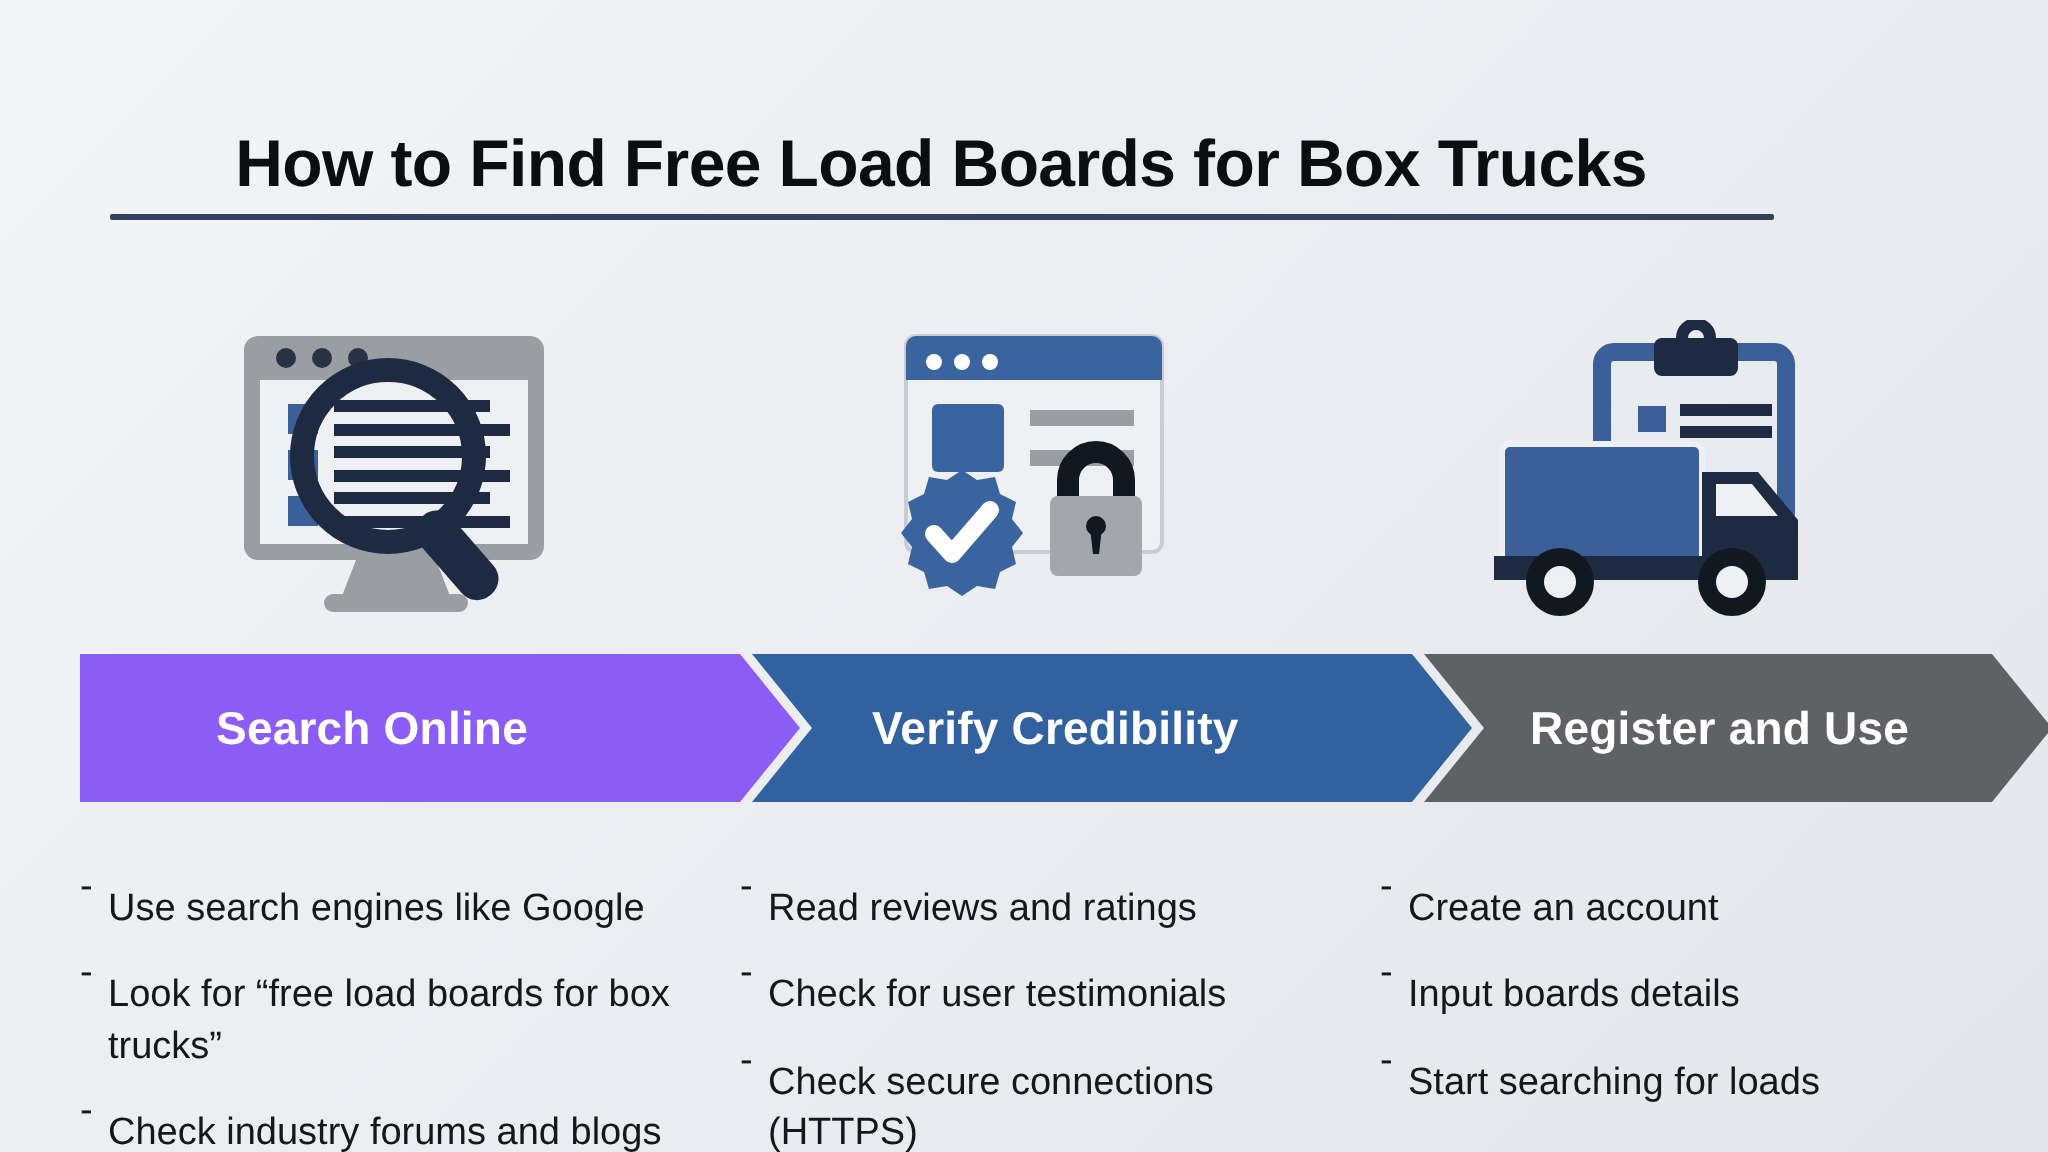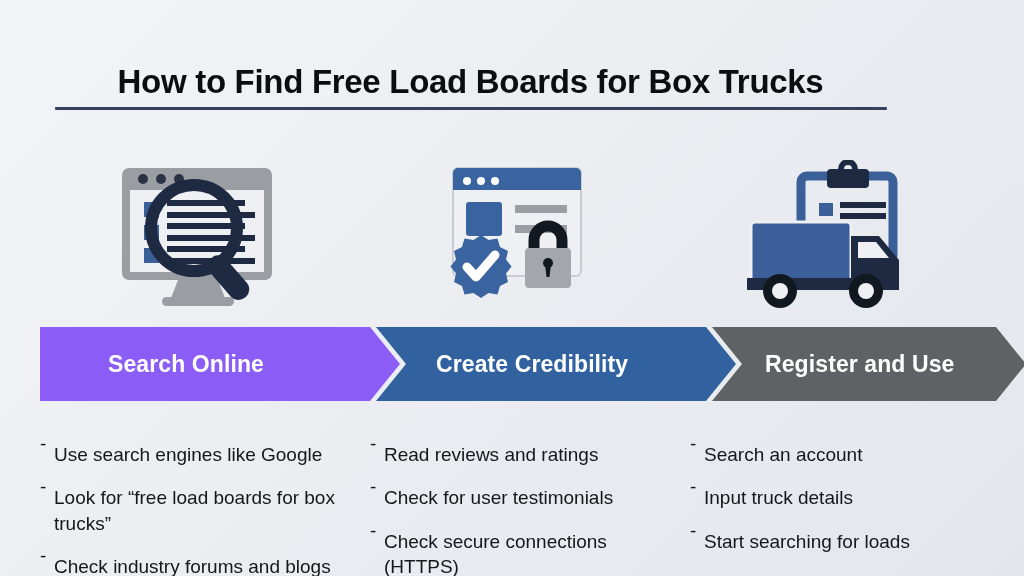--- a/index.html
+++ b/index.html
@@ -253,21 +253,21 @@
       </svg>
     </div>
 
   </div>
 
   <div id="chevron-band">
     <div class="chevron" id="chevron-1">
       <span class="chevron-label">Search Online</span>
     </div>
     <div class="chevron" id="chevron-2">
-      <span class="chevron-label">Create Credibility</span>
+      <span class="chevron-label">Verify Credibility</span>
     </div>
     <div class="chevron" id="chevron-3">
       <span class="chevron-label">Register and Use</span>
     </div>
   </div>
 
   <div id="bullets-row">
 
     <div class="bullet-col">
       <div class="bullet-item">
@@ -295,25 +295,25 @@
       </div>
       <div class="bullet-item">
         <span class="bullet-dash">-</span>
         <span class="bullet-text">Check secure connections (HTTPS)</span>
       </div>
     </div>
 
     <div class="bullet-col">
       <div class="bullet-item">
         <span class="bullet-dash">-</span>
-        <span class="bullet-text">Search an account</span>
-      </div>
-      <div class="bullet-item">
-        <span class="bullet-dash">-</span>
-        <span class="bullet-text">Input truck details</span>
+        <span class="bullet-text">Create an account</span>
+      </div>
+      <div class="bullet-item">
+        <span class="bullet-dash">-</span>
+        <span class="bullet-text">Input boards details</span>
       </div>
       <div class="bullet-item">
         <span class="bullet-dash">-</span>
         <span class="bullet-text">Start searching for loads</span>
       </div>
     </div>
 
   </div>
 
 </div>

